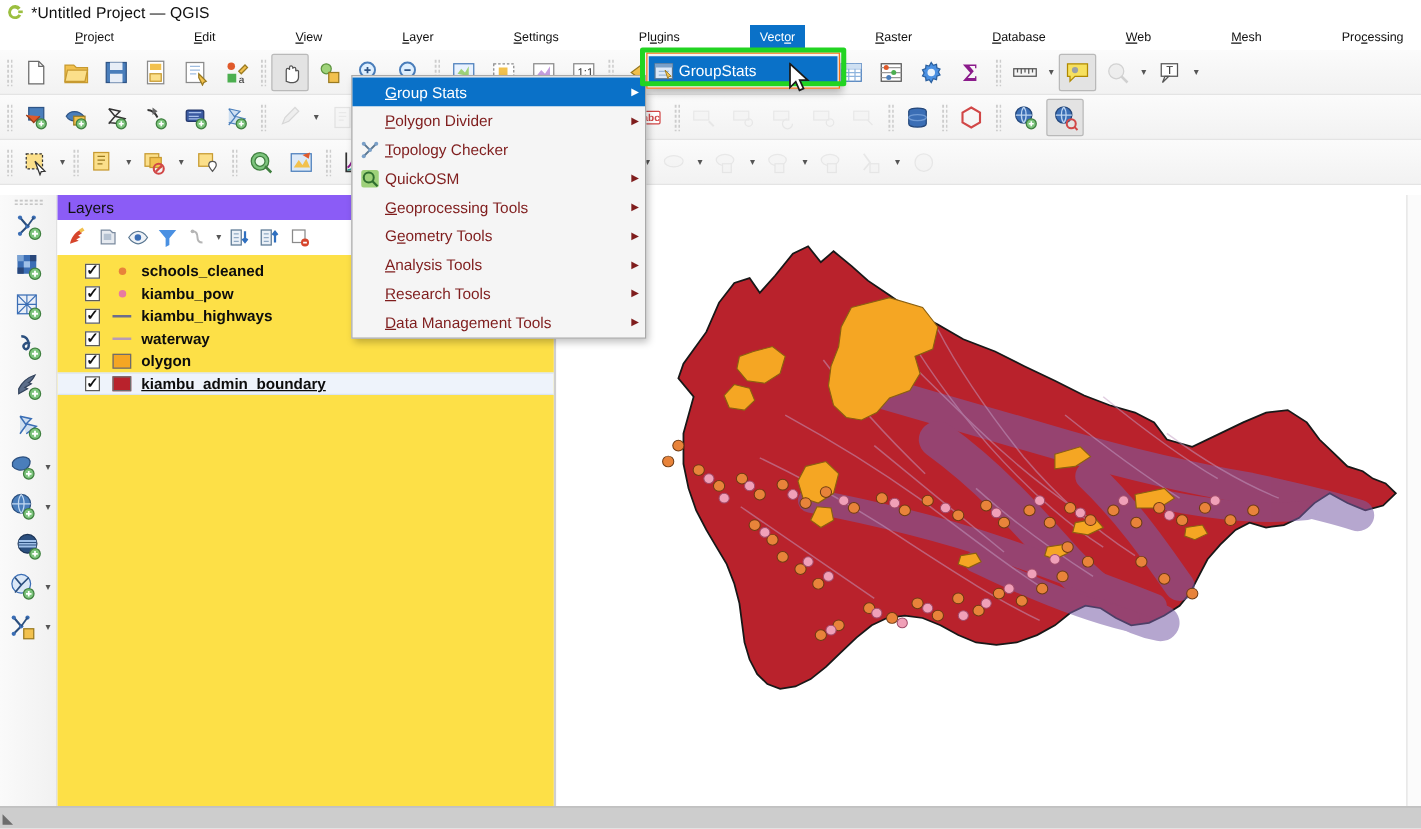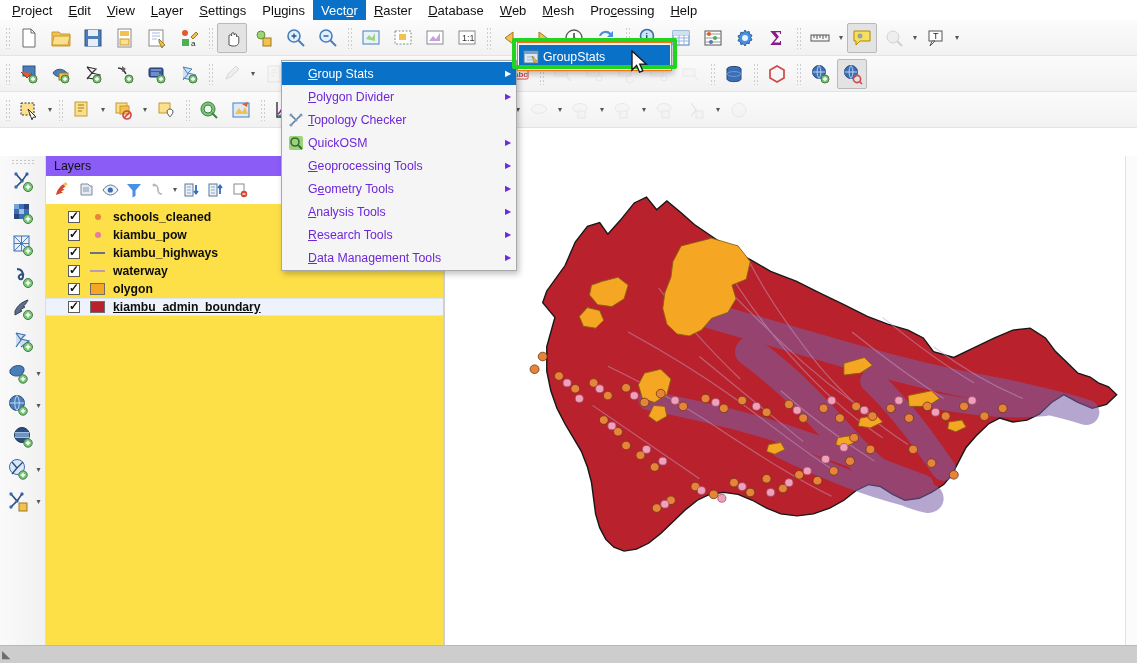--- a/index.html
+++ b/index.html
@@ -25,21 +25,21 @@
   .qgis-logo svg { display:block; }
   .title-text { font-size: 12.5px; color: #0f0f0f; letter-spacing: .1px; }
 
   
   .menubar {
     height: 20px; display: flex; align-items: stretch;
     background: #ffffff; padding-left: 4px; position: relative; z-index: 40;
   }
   .menu-item {
     padding: 0 8px; display: flex; align-items: center;
-    font-size: 13px; color: #111; cursor: default; white-space: nowrap;
+    font-size: 10px; color: #111; cursor: default; white-space: nowrap; margin-left: 48px;
   }
   .menu-item.active { background: #0a71c8; color: #ffffff; }
   .menu-item u { text-decoration: underline; text-underline-offset: 1px; }
 
   
   .toolbars { background: #f6f6f6; position: relative; z-index: 5; }
   .toolbar-row {
     height: 36px; display: flex; align-items: center;
     border-bottom: 1px solid #e4e4e4; padding-left: 2px;
     background: linear-gradient(#fbfbfb,#f2f2f2);
@@ -142,21 +142,21 @@
   }
 
   
   .dropdown {
     position: absolute; left: 281px; top: 60px; width: 236px;
     background: #f5f5f5; border: 1px solid #a9a9a9;
     box-shadow: 2px 3px 6px rgba(0,0,0,.25); z-index: 60; padding: 1px 0;
   }
   .dd-item {
     height: 23px; display: flex; align-items: center;
-    font-size: 12.3px; color: #6d28d9; position: relative; padding-left: 2px;
+    font-size: 12.3px; color: #7f1d1d; position: relative; padding-left: 2px;
   }
   .dd-item.hl { background: #0a71c8; color: #ffffff; }
   .dd-icon { width: 24px; display:flex; align-items:center;
              justify-content:center; flex: none; }
   .dd-label { flex: 1; }
   .dd-arrow {
     width: 16px; text-align: center; font-size: 8px; flex: none;
   }
   .dd-item.hl .dd-arrow { color: #fff; }
 
@@ -176,20 +176,29 @@
     border-radius: 2px;
   }
 
   .cursor { position: absolute; left: 630px; top: 50px; z-index: 70; }
 </style>
 </head>
 <body>
 
 <div id="app">
 
+  <div class="titlebar">
+    <span class="qgis-logo">
+      <svg width="14" height="14" viewBox="0 0 14 14">
+        <path d="M11.5 3.2A5.6 5.6 0 1 0 12 9.4L9.7 8.3A3.1 3.1 0 1 1 9.3 5z" fill="#9bbf3f"></path>
+        <rect x="9.6" y="5.4" width="3.6" height="2.1" fill="#9bbf3f"></rect>
+      </svg>
+    </span>
+    <span class="title-text">*Untitled Project — QGIS</span>
+  </div>
 
   <div class="menubar">
     <div class="menu-item">
       <span><u>P</u>roject</span>
       </div>
     <div class="menu-item">
       <span><u>E</u>dit</span>
       </div>
     <div class="menu-item">
       <span><u>V</u>iew</span>

